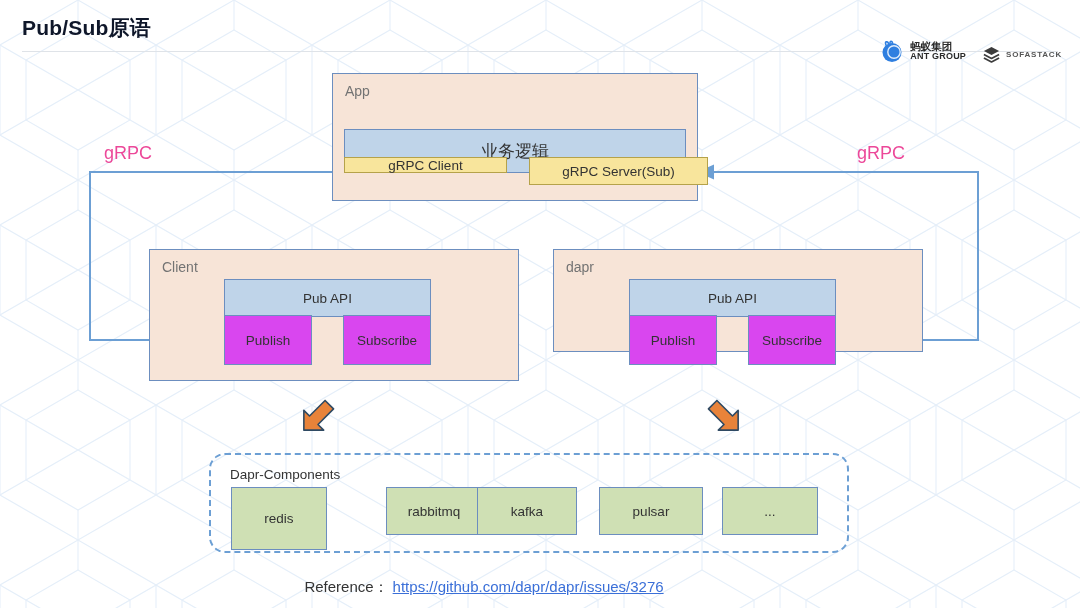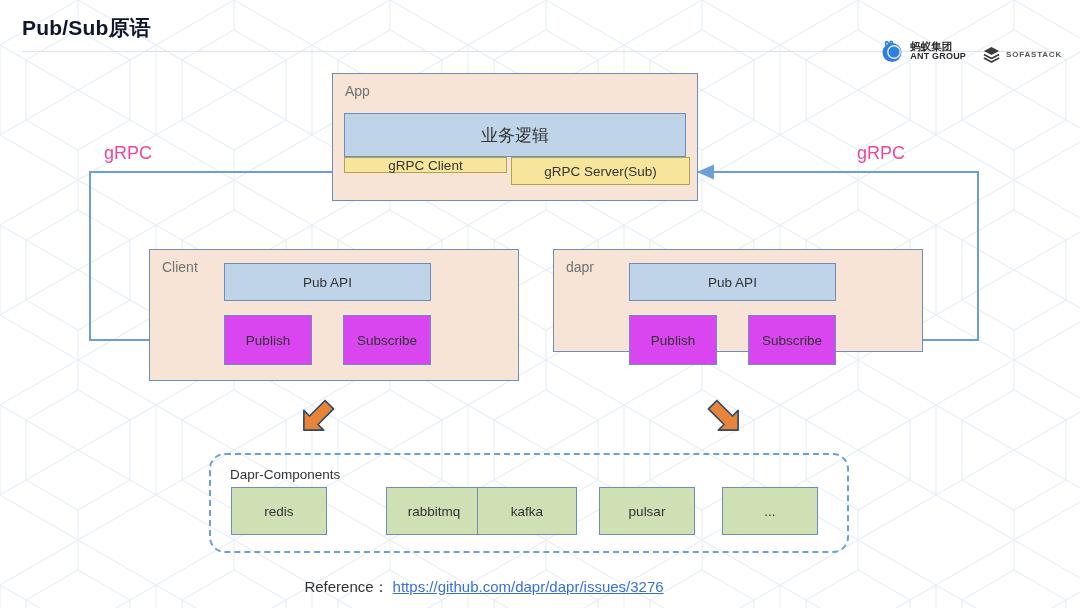--- a/index.html
+++ b/index.html
@@ -122,20 +122,21 @@
     display: flex;
     font-size: 13.5px;
     color: #333333;
     z-index: 4;
     text-align: center;
     white-space: nowrap;
   }
   .blue-box {
     background: #bfd4e9;
     border: 1px solid #6c8ebf;
+    margin-top: 16px;
   }
   .yellow-box {
     background: #f8e59c;
     border: 1px solid #b5a24a;
   }
   .yellow-box-blue {
     background: #d946ef;
     border: 1px solid #6c8ebf;
   }
   .green-box {
@@ -262,40 +263,40 @@
 </svg>
 
 <div class="edge-label" style="left:104px; top:143px;">gRPC</div>
 <div class="edge-label" style="left:857px; top:143px;">gRPC</div>
 
 <div class="box group-box" style="left:332px; top:73px; width:366px; height:128px;">
   <span class="group-label">App</span>
 </div>
 <div class="inner-box blue-box" style="left:344px; top:113px; width:342px; height:44px; font-size:17px;">业务逻辑</div>
 <div class="inner-box yellow-box" style="left:344px; top:157px; width:163px; height:16px;">gRPC Client</div>
-<div class="inner-box yellow-box" style="left:511px; top:157px; width:179px; height:28px;">gRPC Server(Sub)</div>
+<div class="inner-box yellow-box" style="left:529px; top:157px; width:179px; height:28px;">gRPC Server(Sub)</div>
 
 <div class="box group-box" style="left:149px; top:249px; width:370px; height:132px;">
   <span class="group-label">Client</span>
 </div>
 <div class="inner-box blue-box" style="left:224px; top:263px; width:207px; height:38px;">Pub API</div>
 <div class="inner-box yellow-box-blue" style="left:224px; top:315px; width:88px; height:50px;">Publish</div>
 <div class="inner-box yellow-box-blue" style="left:343px; top:315px; width:88px; height:50px;">Subscribe</div>
 
 <div class="box group-box" style="left:553px; top:249px; width:370px; height:103px;">
   <span class="group-label">dapr</span>
 </div>
 <div class="inner-box blue-box" style="left:629px; top:263px; width:207px; height:38px;">Pub API</div>
 <div class="inner-box yellow-box-blue" style="left:629px; top:315px; width:88px; height:50px;">Publish</div>
 <div class="inner-box yellow-box-blue" style="left:748px; top:315px; width:88px; height:50px;">Subscribe</div>
 
 <div id="components-container">
   <span id="components-label">Dapr-Components</span>
 </div>
-<div class="inner-box green-box" style="left:231px; top:487px; width:96px; height:48px;">redis</div>
+<div class="inner-box green-box" style="left:231px; top:487px; width:96px; height:63px;">redis</div>
 <div class="inner-box green-box" style="left:354px; top:487px; width:96px; height:48px;margin-left:32px;">rabbitmq</div>
 <div class="inner-box green-box" style="left:477px; top:487px; width:100px; height:48px;">kafka</div>
-<div class="inner-box green-box" style="left:599px; top:487px; width:96px; height:48px;">pulsar</div>
+<div class="inner-box green-box" style="left:599px; top:487px; width:104px; height:48px;">pulsar</div>
 <div class="inner-box green-box" style="left:722px; top:487px; width:96px; height:48px;">...</div>
 
 <div id="reference-line">
   <span>Reference：</span><a id="reference-link" href="#">https://github.com/dapr/dapr/issues/3276</a>
 </div>
 
 </body></html>

